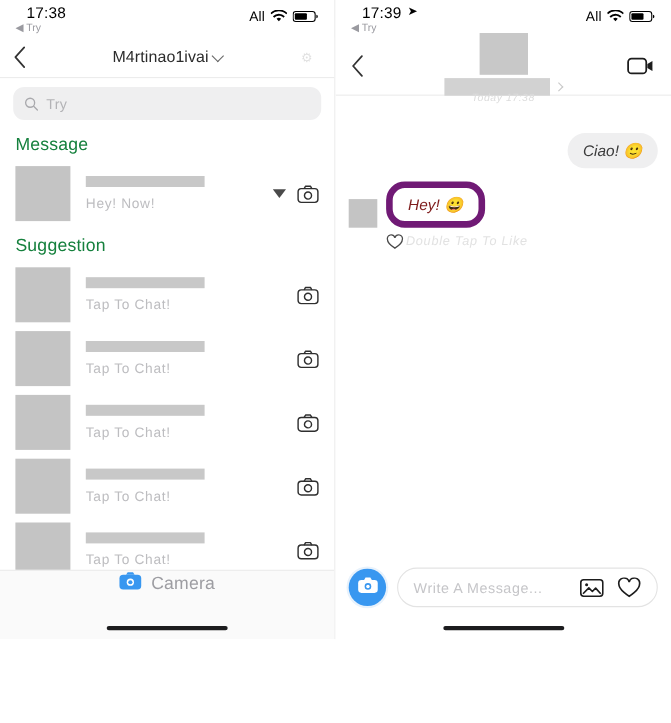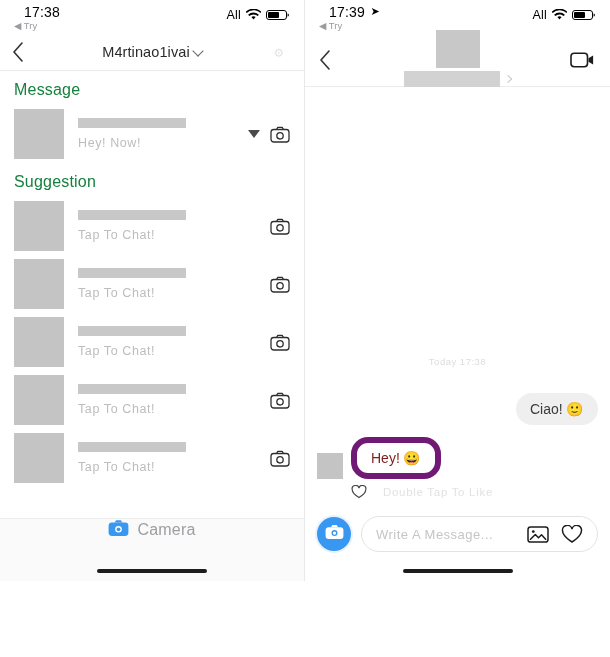--- a/index.html
+++ b/index.html
@@ -301,23 +301,23 @@
     height: 1px;
     background: #ececec;
   }
   .chat-body {
     position: absolute;
     top: 84px;
     bottom: 68px;
     left: 0; right: 0;
     display: flex;
     flex-direction: column;
-    justify-content: flex-end;
     padding: 0 12px 6px 12px;
     box-sizing: border-box;
+    font-style: italic;
   }
   .chat-daystamp {
     text-align: center;
     font-size: 9.5px;
     color: #dcdcdc;
     filter: blur(.55px);
     letter-spacing: .5px;
     margin-bottom: 26px;
   }
   .msg-row { display: flex; margin-bottom: 12px; }
@@ -341,21 +341,21 @@
     max-width: 200px;
   }
   .msg-avatar {
     width: 26px; height: 26px;
     background: #c4c4c4;
     flex: 0 0 26px;
   }
   .dbl-tap-row {
     display: flex;
     align-items: center;
-    gap: 16px;
+    gap: 2px;
     padding-left: 34px;
     margin-top: -6px;
     margin-bottom: 8px;
   }
   .dbl-tap-label {
     font-size: 11.5px;
     color: #e2e2e2;
     filter: blur(.5px);
     letter-spacing: .7px;
   }
@@ -448,20 +448,31 @@
       <div class="nav-title-wrap">
         <span class="nav-title">M4rtinao1ivai</span>
         <span class="chev-down thin"></span>
       </div>
       <div class="nav-right">
         <span class="nav-right-faint">⚙</span>
       </div>
     </div>
     <div class="navbar-sep"></div>
 
+    <div class="search-wrap">
+      <div class="search-box">
+        <span class="search-ico">
+          <svg width="13" height="13" viewBox="0 0 13 13">
+              <circle cx="5.4" cy="5.4" r="4.1" fill="none" stroke="#a9a9ad" stroke-width="1.2"></circle>
+              <path d="M8.6 8.6L12 12" stroke="#a9a9ad" stroke-width="1.2" stroke-linecap="round"></path>
+            </svg>
+        </span>
+        <span class="search-ph">Try</span>
+      </div>
+    </div>
 
     <div class="section-title">Message</div>
     <div class="row">
       <div class="avatar"></div>
       <div class="row-mid">
         <div class="name-redact"></div>
         <div class="row-sub">Hey! Now!</div>
       </div>
       <div class="row-right">
         <span class="tri-down"></span>

